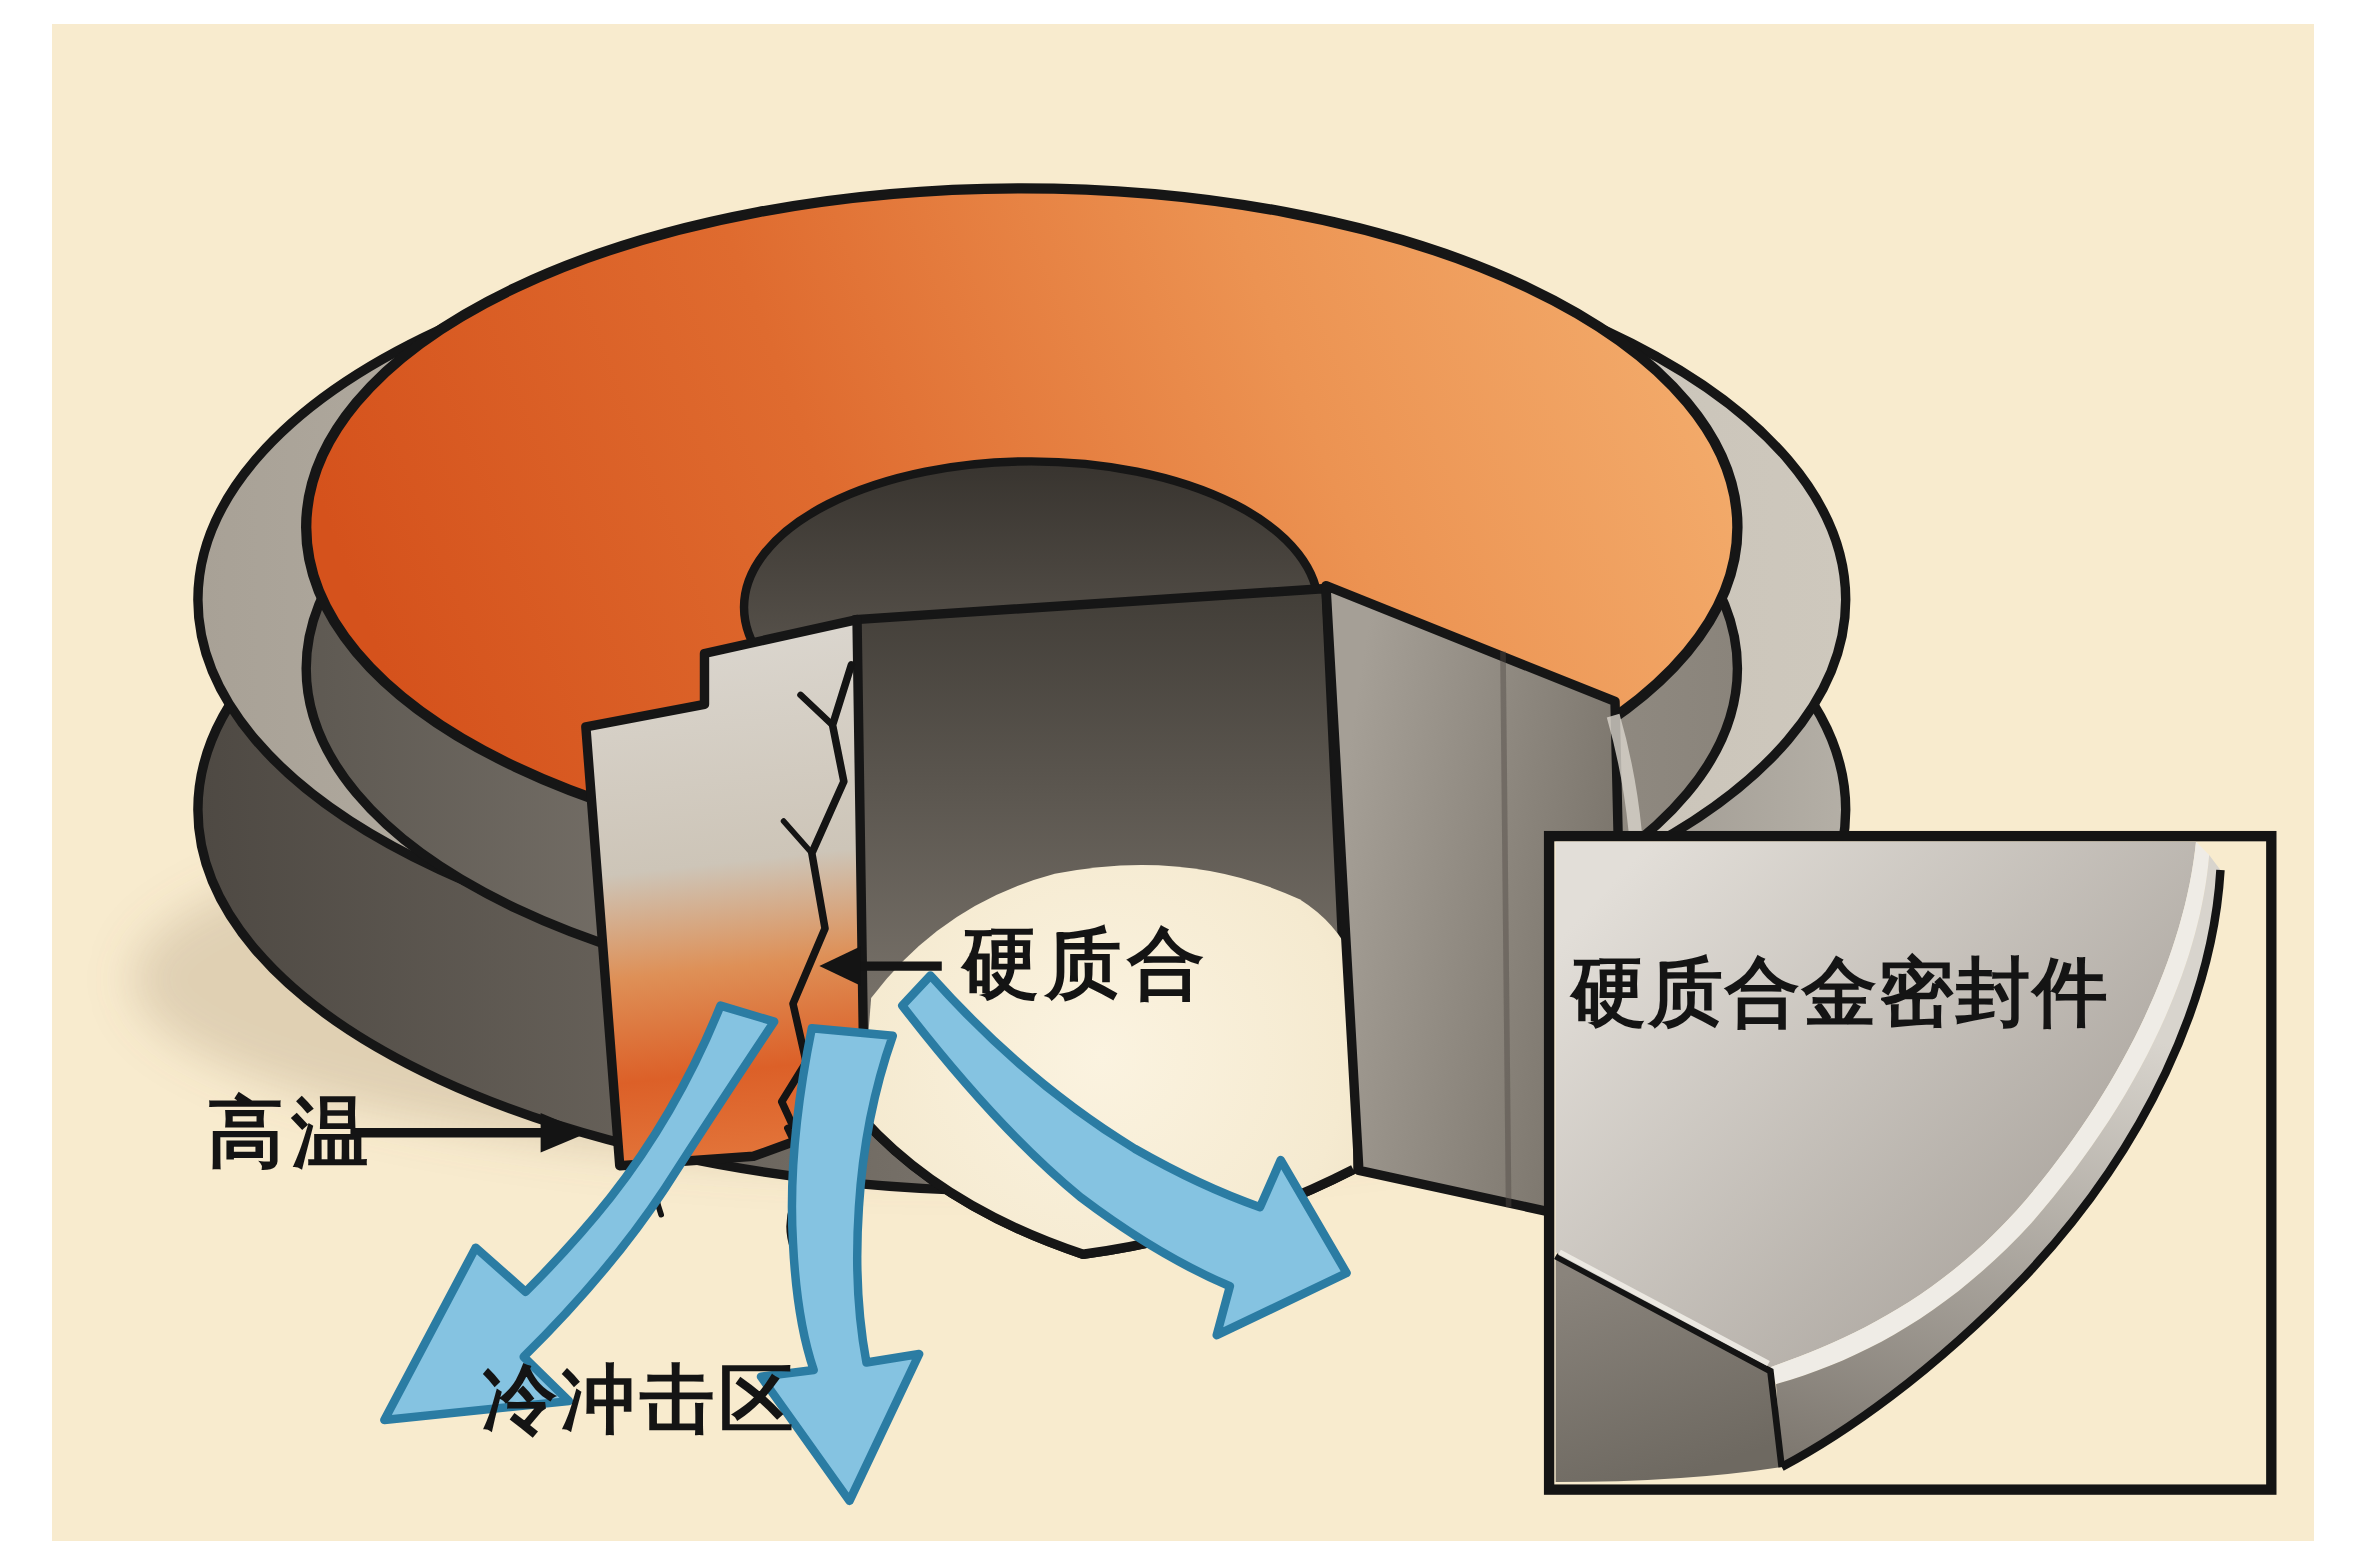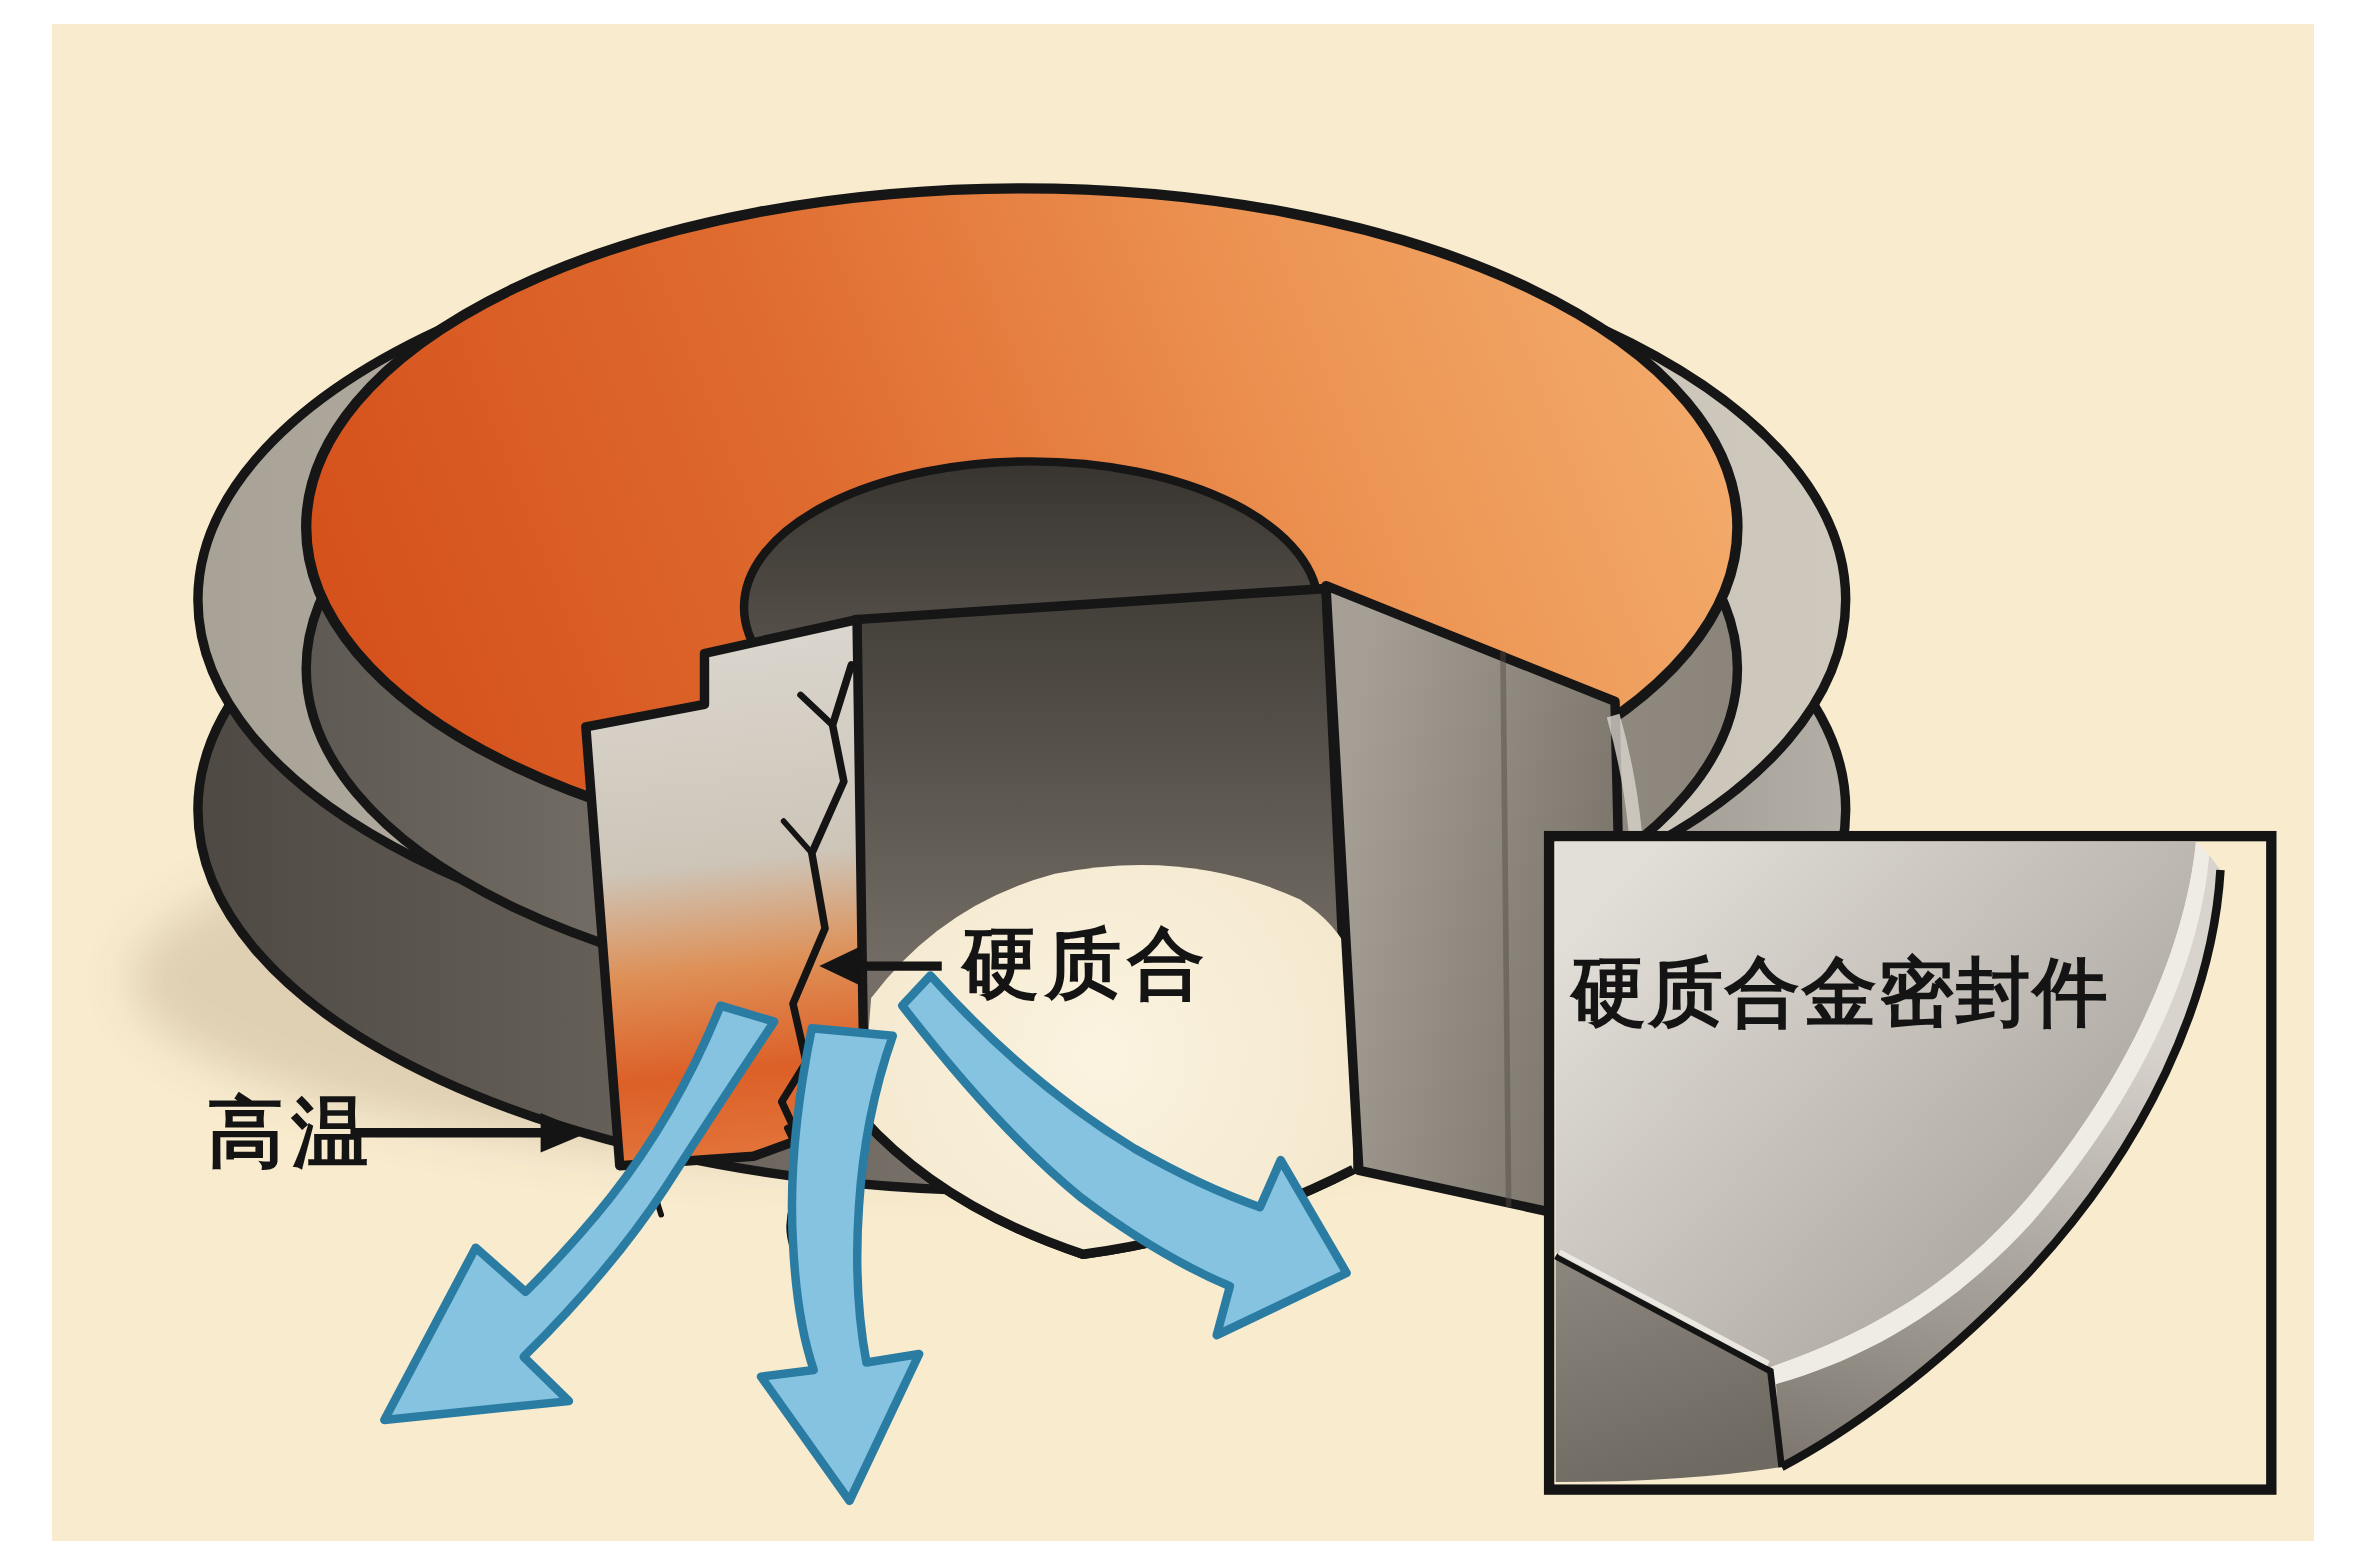--- a/index.html
+++ b/index.html
@@ -165,15 +165,16 @@
 
         <path d="M 2358 924 C 2350 1060 2280 1218 2150 1356 C 2050 1460 1956 1524 1892 1558" fill="none" stroke="#141414" stroke-width="9"></path>
         <path d="M 1652 1334 L 1880 1456 L 1892 1558" fill="none" stroke="#141414" stroke-width="7"></path>
         <path d="M 1656 1330 L 1878 1448" fill="none" stroke="#EFECE6" stroke-width="6" opacity="0.9"></path>
       </g>
     </g>
   </svg>
 
   <div class="lbl lbl-hightemp">高温</div>
   <div class="lbl lbl-seal1">硬质合</div>
+  <div class="lbl lbl-cold">冷冲击区</div>
   <div class="lbl lbl-inset">硬质合金密封件</div>
 </div>
 
 
 </body></html>

